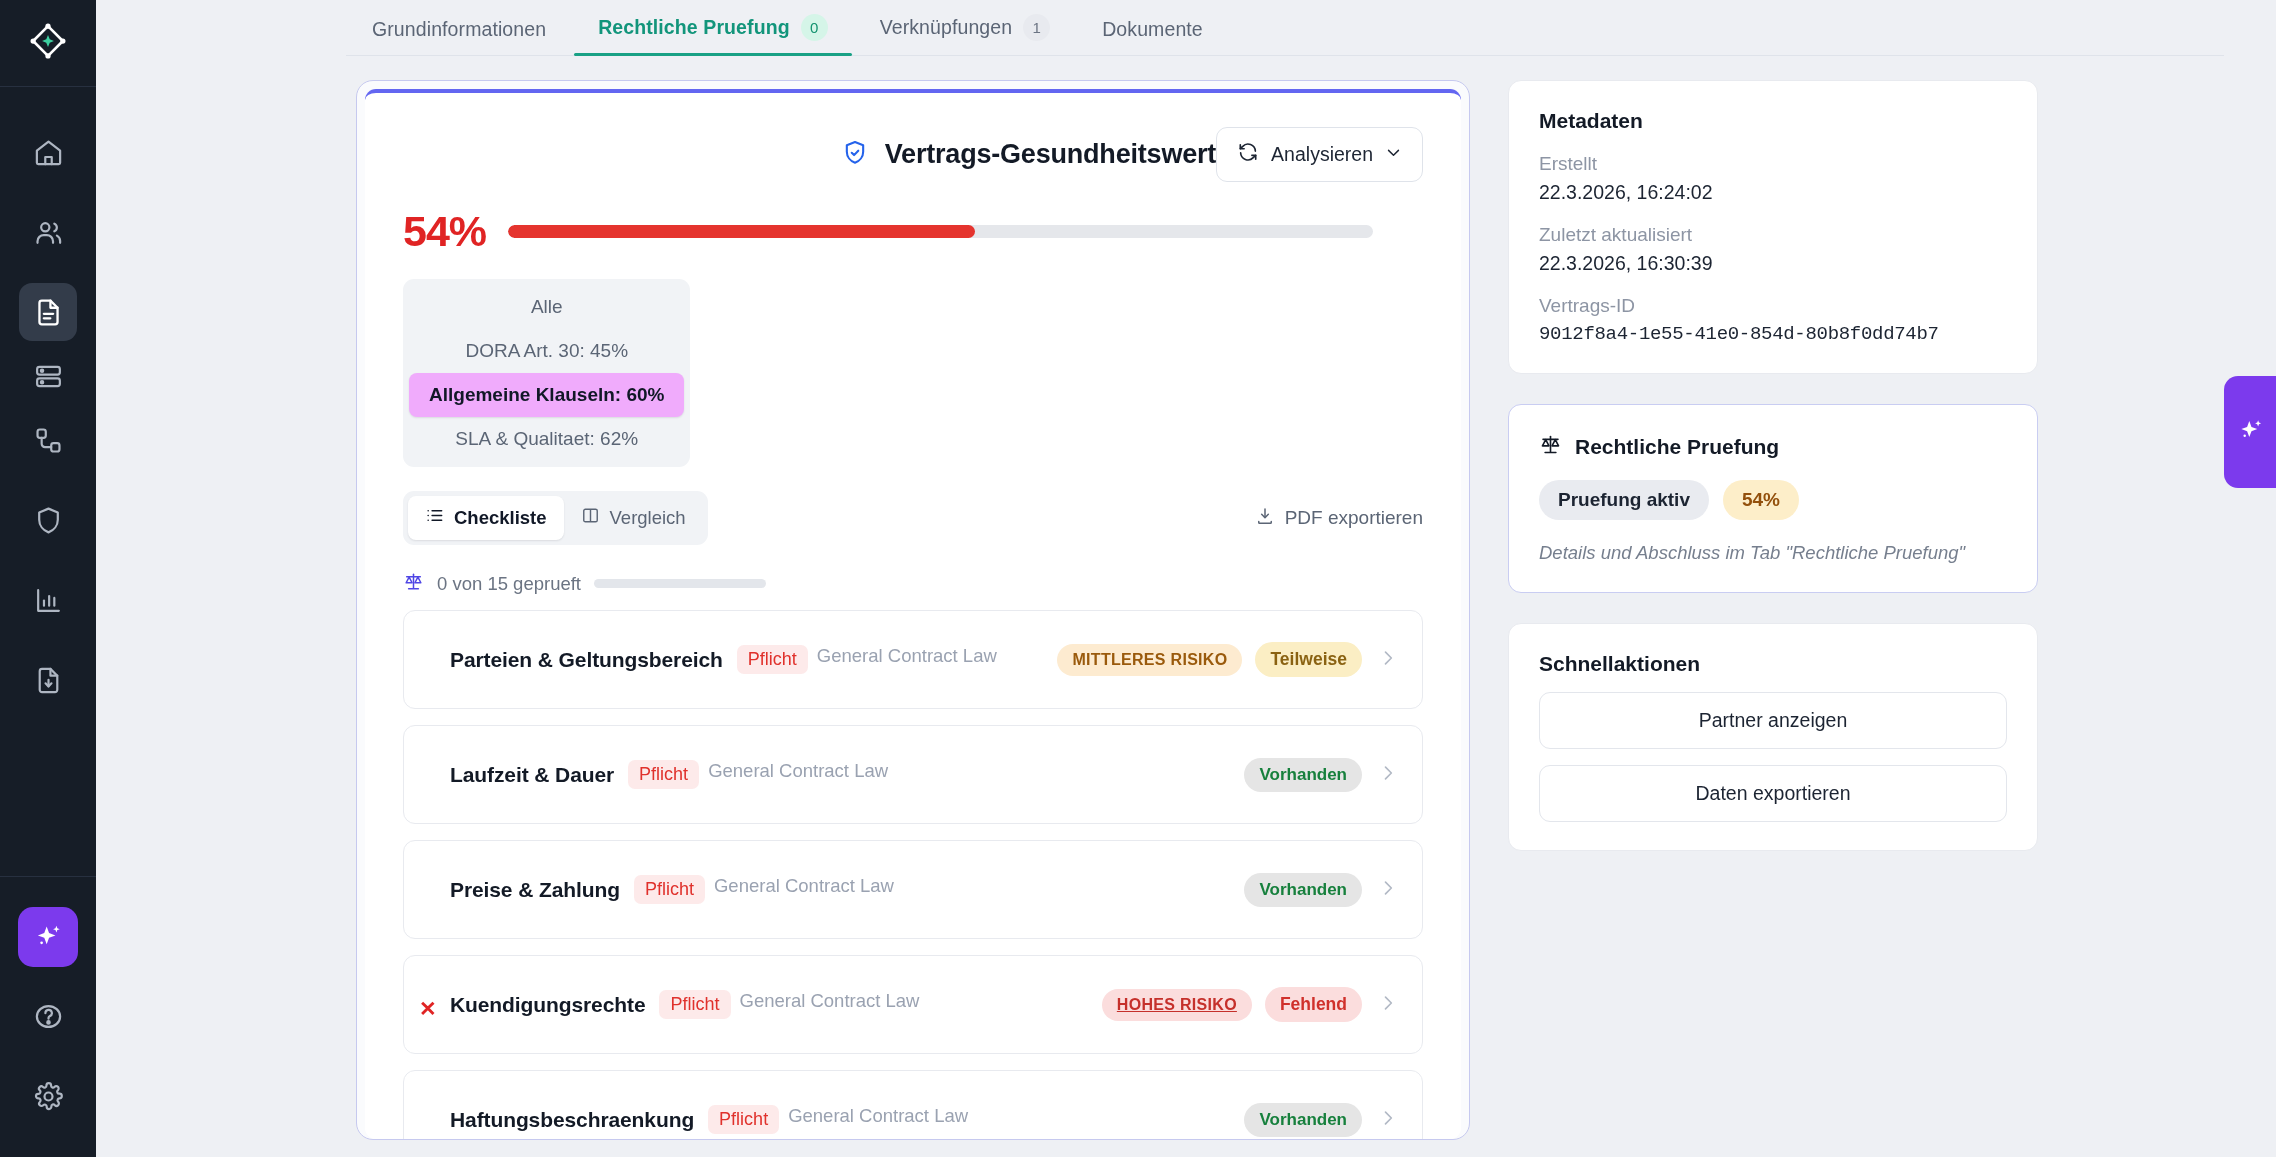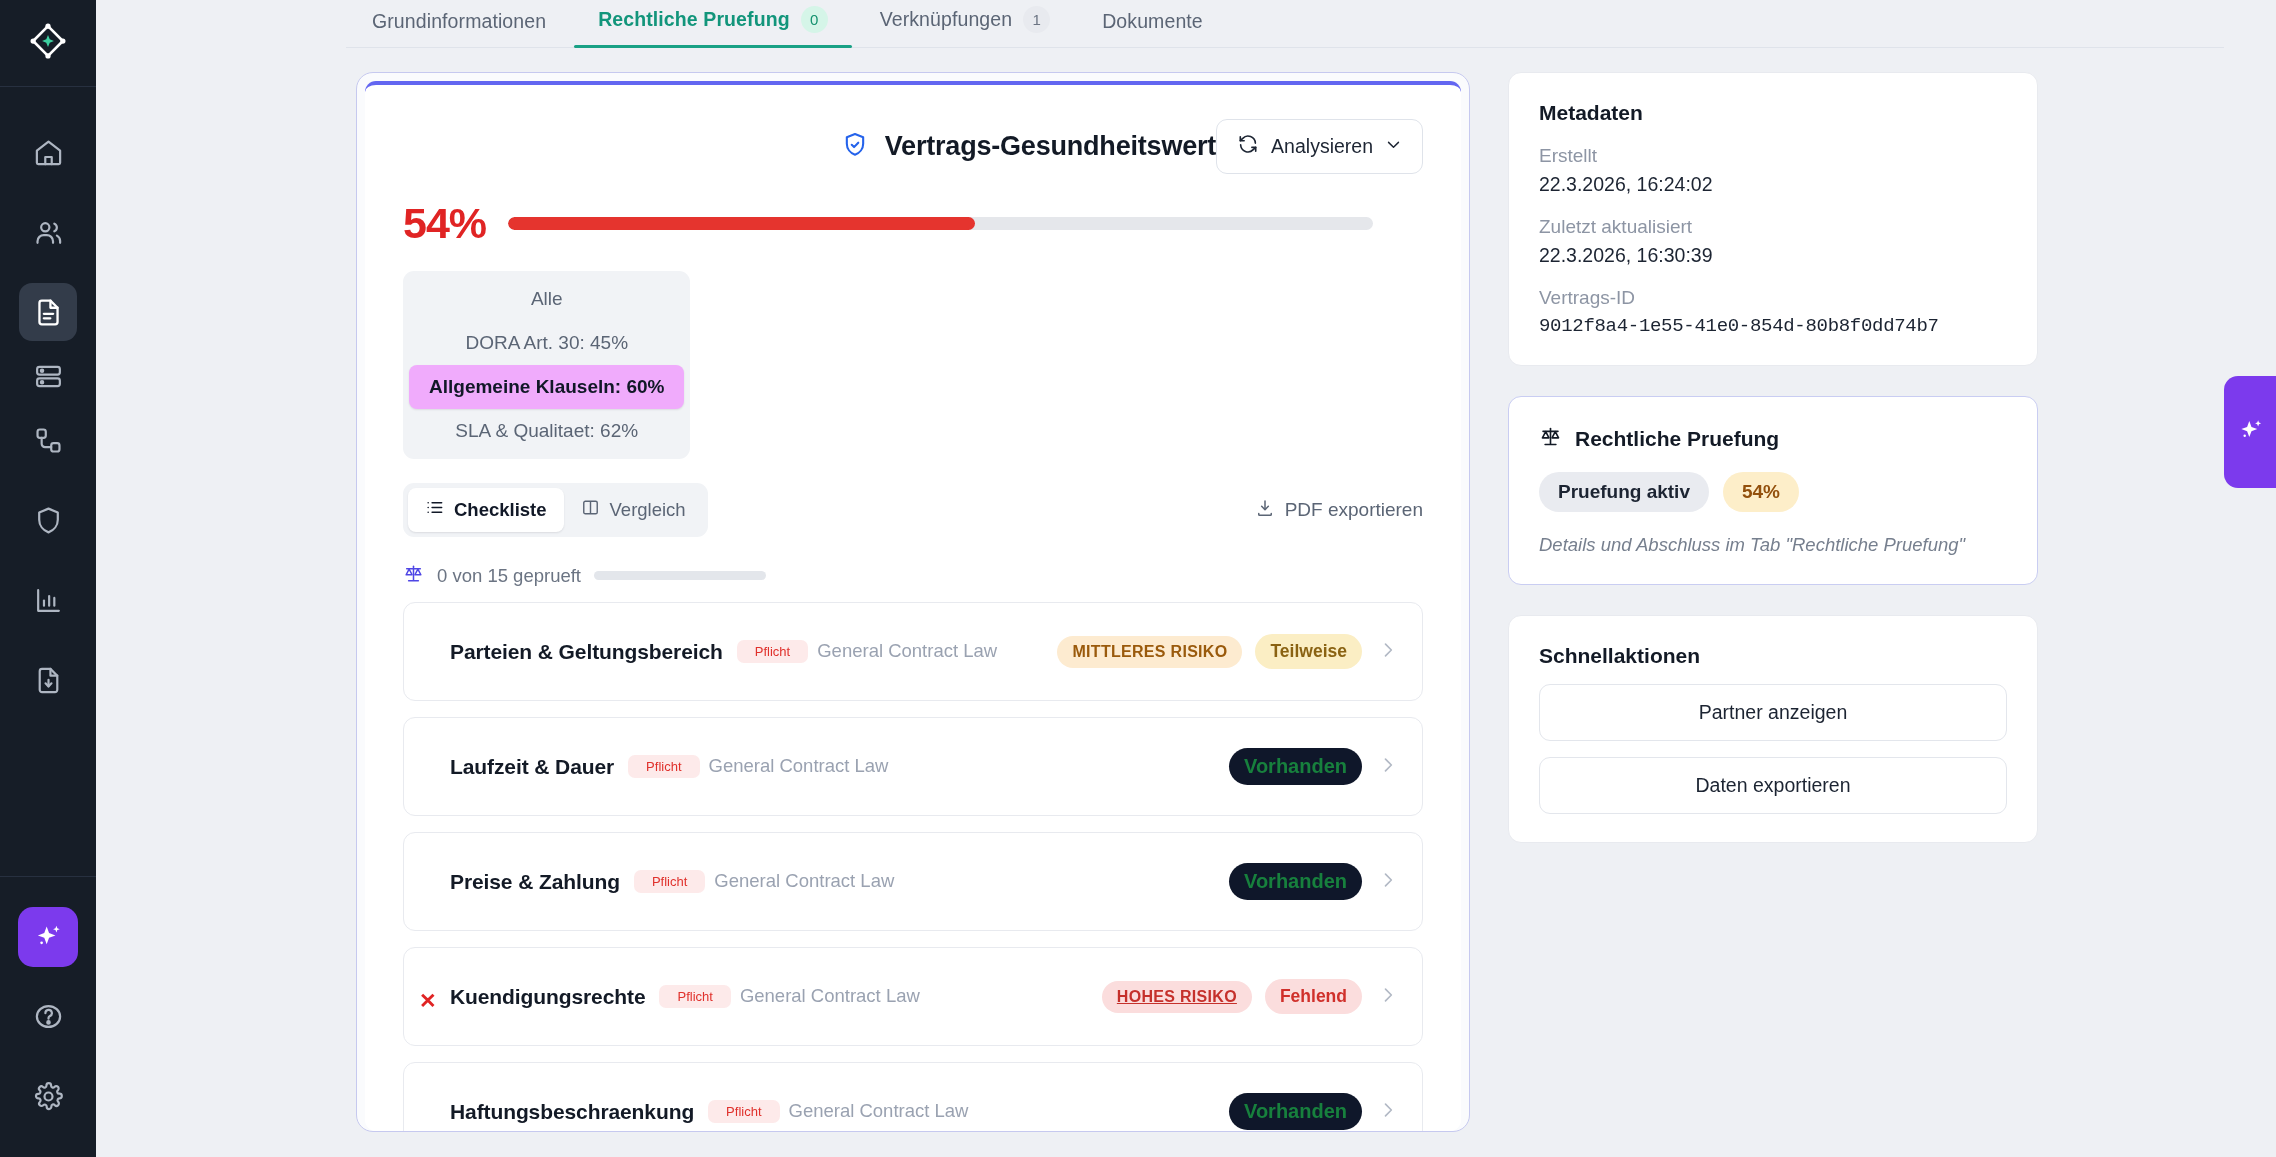--- a/index.html
+++ b/index.html
@@ -53,20 +53,21 @@
     padding-left: 260px;
   }
 
   
   .tabs {
     display: flex; align-items: flex-end; gap: 0;
     height: 48px; padding-top: 8px;
     border-bottom: 1px solid #dfe3ea;
     width: 1878px;
     margin-left: -10px;
+    margin-top: 8px;
   }
   .tab {
     display: flex; align-items: center; gap: 11px;
     padding: 0 26px 14px 26px;
     font-size: 19.5px; color: #5b6575; letter-spacing: .1px;
     position: relative;
   }
   .tab.active { color: #12957b; font-weight: 700; }
   .tab.active::after {
     content: ""; position: absolute; left: 2px; right: 2px; bottom: -1px;
@@ -189,33 +190,33 @@
   }
   .dot-half::after {
     content: ""; position: absolute; left: 0; top: 0; width: 50%; height: 100%;
     background: #fbe7b8;
   }
   .dot-x { color: #e02424; font-size: 21px; line-height: 1; font-weight: 700; }
   .item-main { display: flex; flex-direction: row; gap: 9px; }
   .item-title-row { display: flex; align-items: center; gap: 14px; }
   .item-title { font-size: 21px; font-weight: 700; color: #131a26; letter-spacing: -.1px; }
   .pill-required {
-    background: #fdeaea; color: #e0312c; font-size: 13px;
-    padding: 4px 18px; border-radius: 7px; font-weight: 400;
+    background: #fdeaea; color: #e0312c; font-size: 18px;
+    padding: 4px 11px; border-radius: 7px; font-weight: 400;
   }
   .item-sub { font-size: 18.5px; color: #9aa2b1; }
   .item-right { display: flex; align-items: center; gap: 13px; }
   .badge {
     border-radius: 999px; padding: 7px 15px; font-size: 16px; font-weight: 700;
     white-space: nowrap;
   }
   .badge-risk-mid { background: #fdebd0; color: #9a5a0c; letter-spacing: .3px; }
   .badge-risk-high { background: #fbdddd; color: #c5302b; letter-spacing: .3px; text-decoration: underline; }
   .badge-state-partial { background: #fbeec4; color: #8a6212; font-size: 17.5px; }
-  .badge-state-present { background: #0f172a; color: #17803d; font-size: 20px; }
+  .badge-state-present { background: #e5e5e5; color: #17803d; font-size: 17px; }
   .badge-state-missing { background: #fbdddd; color: #d0302b; font-size: 17.5px; }
   .chevron { color: #b2b9c5; font-size: 22px; line-height: 1; padding-left: 3px; }
 
   
   .side-card {
     background: #fff; border-radius: 13px; padding: 28px 30px;
     border: 1px solid #e8eaef;
     margin-bottom: 30px;
   }
   .side-card.accent { border: 1px solid #c9cdf2; }

